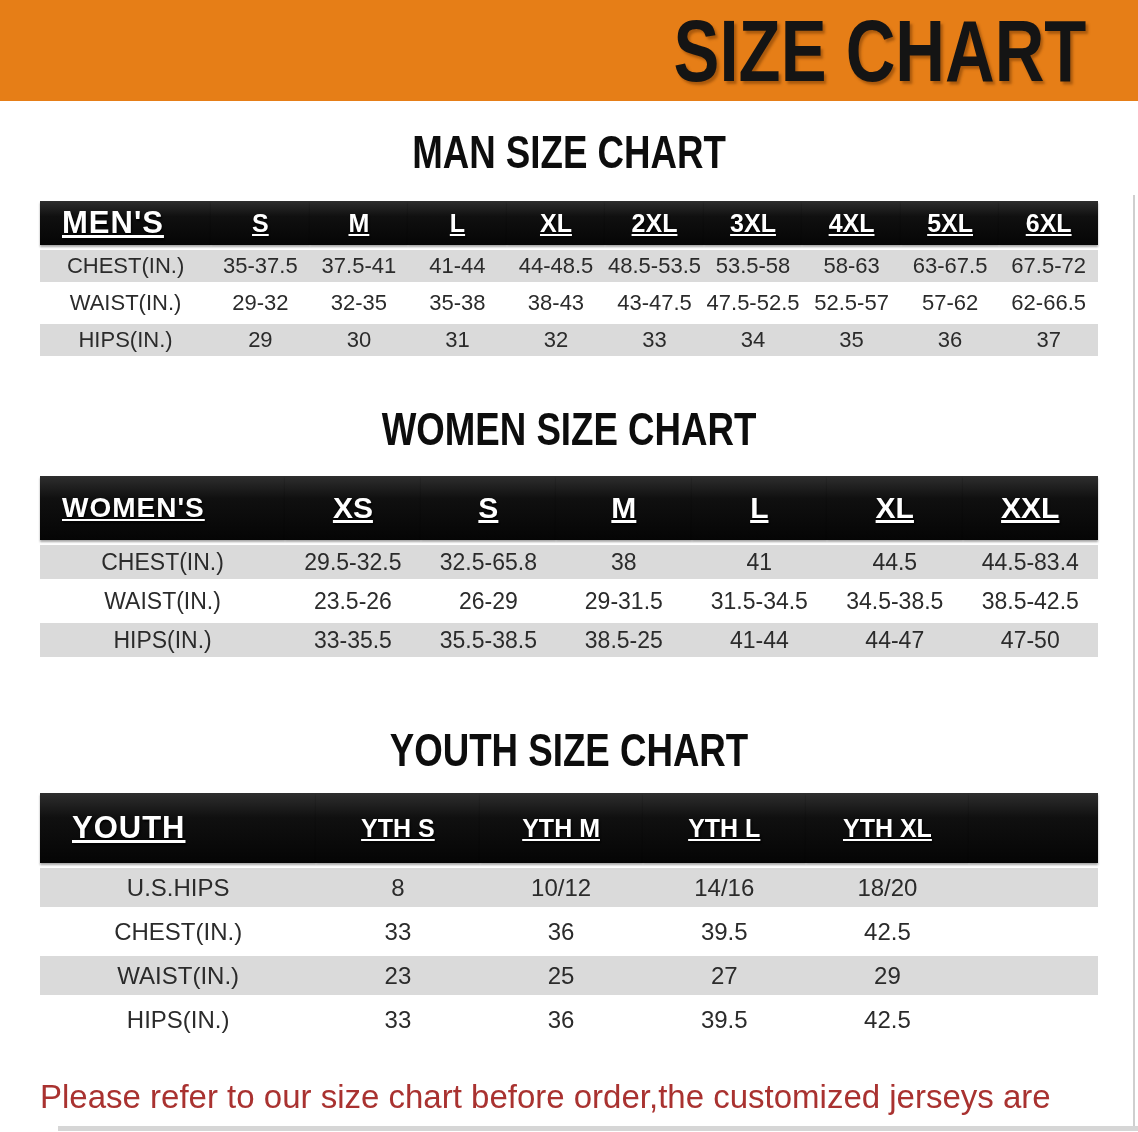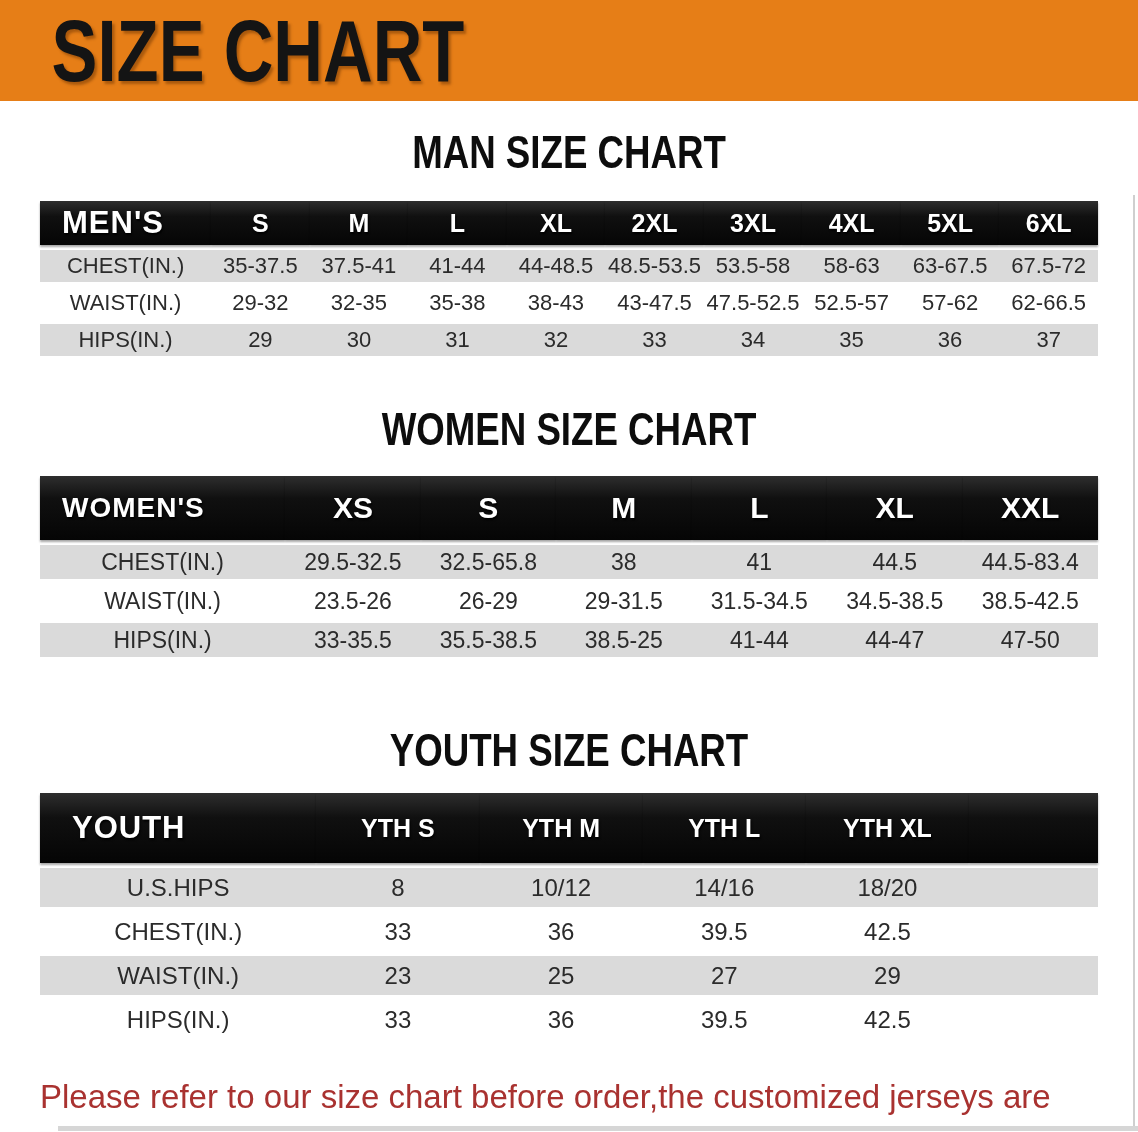--- a/index.html
+++ b/index.html
@@ -5,21 +5,21 @@
   html,body{margin:0;padding:0;}
   body{
     width:1138px;height:1132px;position:relative;overflow:hidden;
     background:#ffffff;
     font-family:"Liberation Sans", sans-serif;
   }
   
   .banner{
     height:101px;width:100%;
     background:#E67E17;
-    display:flex;align-items:center;justify-content:flex-start;
+    display:flex;align-items:center;justify-content:flex-end;
   }
   .banner-title{
     font-size:86px;font-weight:700;color:#141414;white-space:nowrap;
     letter-spacing:0px;
     transform:scale(0.80,1.02);
     text-shadow:3px 3px 3px rgba(95,45,0,0.45);
   }
   
   .section-heading{
     margin:0;text-align:center;color:#0d0d0d;
@@ -34,20 +34,21 @@
   .size-table{
     width:1058px;margin:0 auto;
     border-collapse:separate;border-spacing:0 5px;
     table-layout:fixed;
   }
   .size-table thead th{
     background:linear-gradient(180deg,#2e2e2e 0%,#101010 35%,#050505 100%);
     color:#ffffff;font-weight:700;text-align:center;
     text-shadow:1px 2px 2px #000;
     box-shadow:0 2px 2px rgba(0,0,0,0.35);
+    text-decoration:underline;
   }
   .size-table thead th:first-child{text-align:left;padding-left:22px;}
   .size-table tbody th,.size-table tbody td{
     text-align:center;font-weight:400;color:#2b2b2b;
   }
   .size-table tbody tr:nth-child(odd) th,
   .size-table tbody tr:nth-child(odd) td{background:#dadada;}
   .size-table tbody tr:nth-child(even) th,
   .size-table tbody tr:nth-child(even) td{background:#ffffff;}
   

